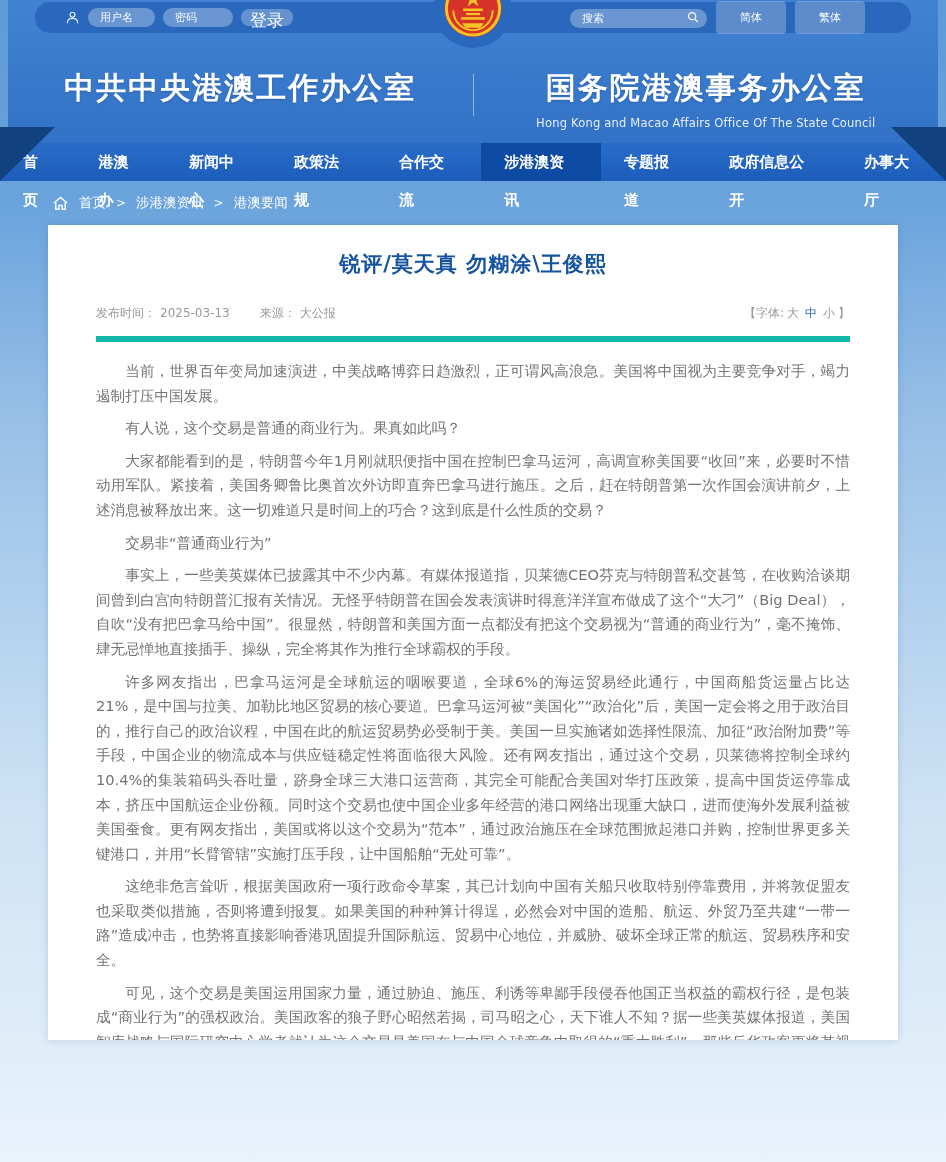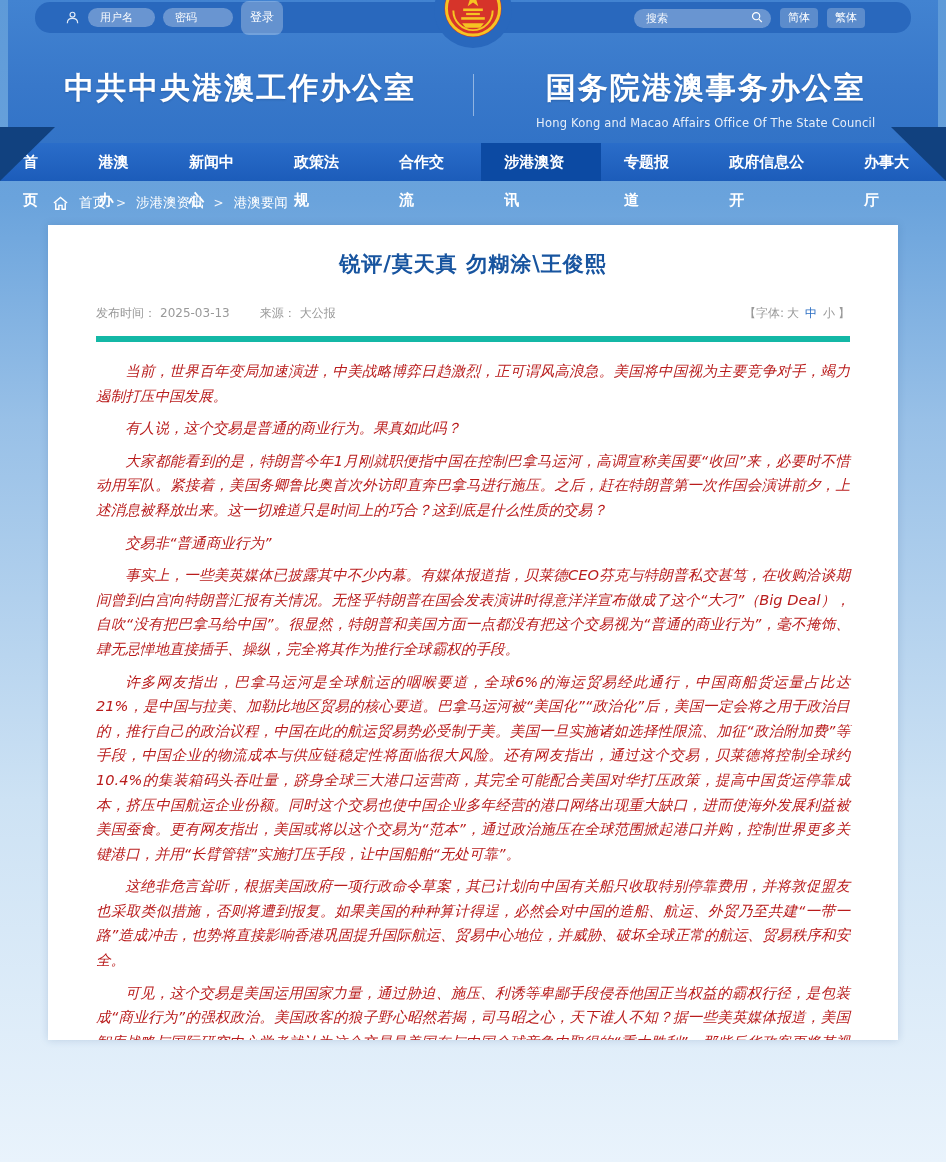--- a/index.html
+++ b/index.html
@@ -14,26 +14,26 @@
   .topbar { position:absolute; left:27px; right:27px; top:2px; height:31px;
             background:#2968bd; border-radius:15px; display:flex; align-items:center;
             padding:0 46px 0 30px; color:#fff; }
   .tb-left { display:flex; align-items:center; gap:8px;justify-content:flex-end; }
   .tb-right { display:flex; align-items:center; gap:9px; margin-left:auto; }
   .pill-input { height:19px; border:none; outline:none; border-radius:10px;
                 background:rgba(255,255,255,.30); color:#fff; font-size:11px; padding:0 12px;
                 font-family:inherit; }
   .pill-input::placeholder { color:rgba(255,255,255,.95); }
   .in-user { width:67px; } .in-pass { width:70px; }
-  .btn-login { height:34px; padding:0 9px; font-size:12px; color:#fff; border:none; border-radius:8px;
+  .btn-login { height:17px; padding:0 9px; font-size:17px; color:#fff; border:none; border-radius:8px;
                background:rgba(255,255,255,.28); cursor:pointer; font-family:inherit; }
   .search-wrap { position:relative; }
   .in-search { width:137px; padding-right:26px; }
   .search-ico { position:absolute; right:8px; top:4px; }
-  .btn-lang { height:20px; padding:0 8px; font-size:11px; color:#fff; border:none; border-radius:4px;
+  .btn-lang { height:33px; padding:0 24px; font-size:11px; color:#fff; border:none; border-radius:4px;
               background:rgba(255,255,255,.24); cursor:pointer; font-family:inherit; }
   .dip { position:absolute; left:50%; top:-30px; transform:translateX(-50%);
          width:78px; height:76px; border-radius:50%; background:#2968bd; }
   .emblem { position:absolute; left:50%; top:-21px; transform:translateX(-50%); width:59px; height:59px; }
 
   .titles { position:absolute; left:0; right:0; top:44px; display:flex;margin-top:24px; }
   .title-block { flex:1; text-align:center; color:#fff; }
   .tb-cn { font-size:30px; font-weight:bold; letter-spacing:2px; text-shadow:0 1px 2px rgba(0,40,90,.25); }
   .tb-en { margin-top:7px; font-size:11.5px; color:rgba(255,255,255,.88); letter-spacing:.2px; }
   .title-div { width:1px; background:rgba(255,255,255,.45); margin:6px 0 14px; }
@@ -60,22 +60,22 @@
           box-shadow:0 0 8px rgba(25,70,130,.18); overflow:hidden; }
   .art-title { margin-top:25px; text-align:center; font-size:21px; font-weight:bold;
                color:#17549f; letter-spacing:1px; }
   .meta { margin:27px 48px 0; display:flex; justify-content:space-between; align-items:baseline;
           color:#999; font-size:12px; padding-bottom:14px; border-bottom:6px solid #14b8a6; }
   .meta-left span { margin-right:4px; }
   .meta-gap { display:inline-block; width:22px; }
   .fontsize { color:#999; }
   .fontsize a { color:#999; text-decoration:none; margin:0 3px; cursor:pointer; }
   .fontsize a.active { color:#2d6fc3; }
-  .art-body { margin:17px 48px 0; font-size:14.6px; line-height:24.6px; color:#b91c1c;
-              text-align:justify;font-style:italic; }
+  .art-body { margin:17px 48px 0; font-size:14.6px; line-height:24.6px; color:#737373;
+              text-align:justify; }
   .art-body p { text-indent:2em; margin-bottom:8px; }
 </style>
 </head>
 <body>
 
 <div class="page">
 
   <div class="band">
     <div class="topbar">
       <div class="tb-left">

